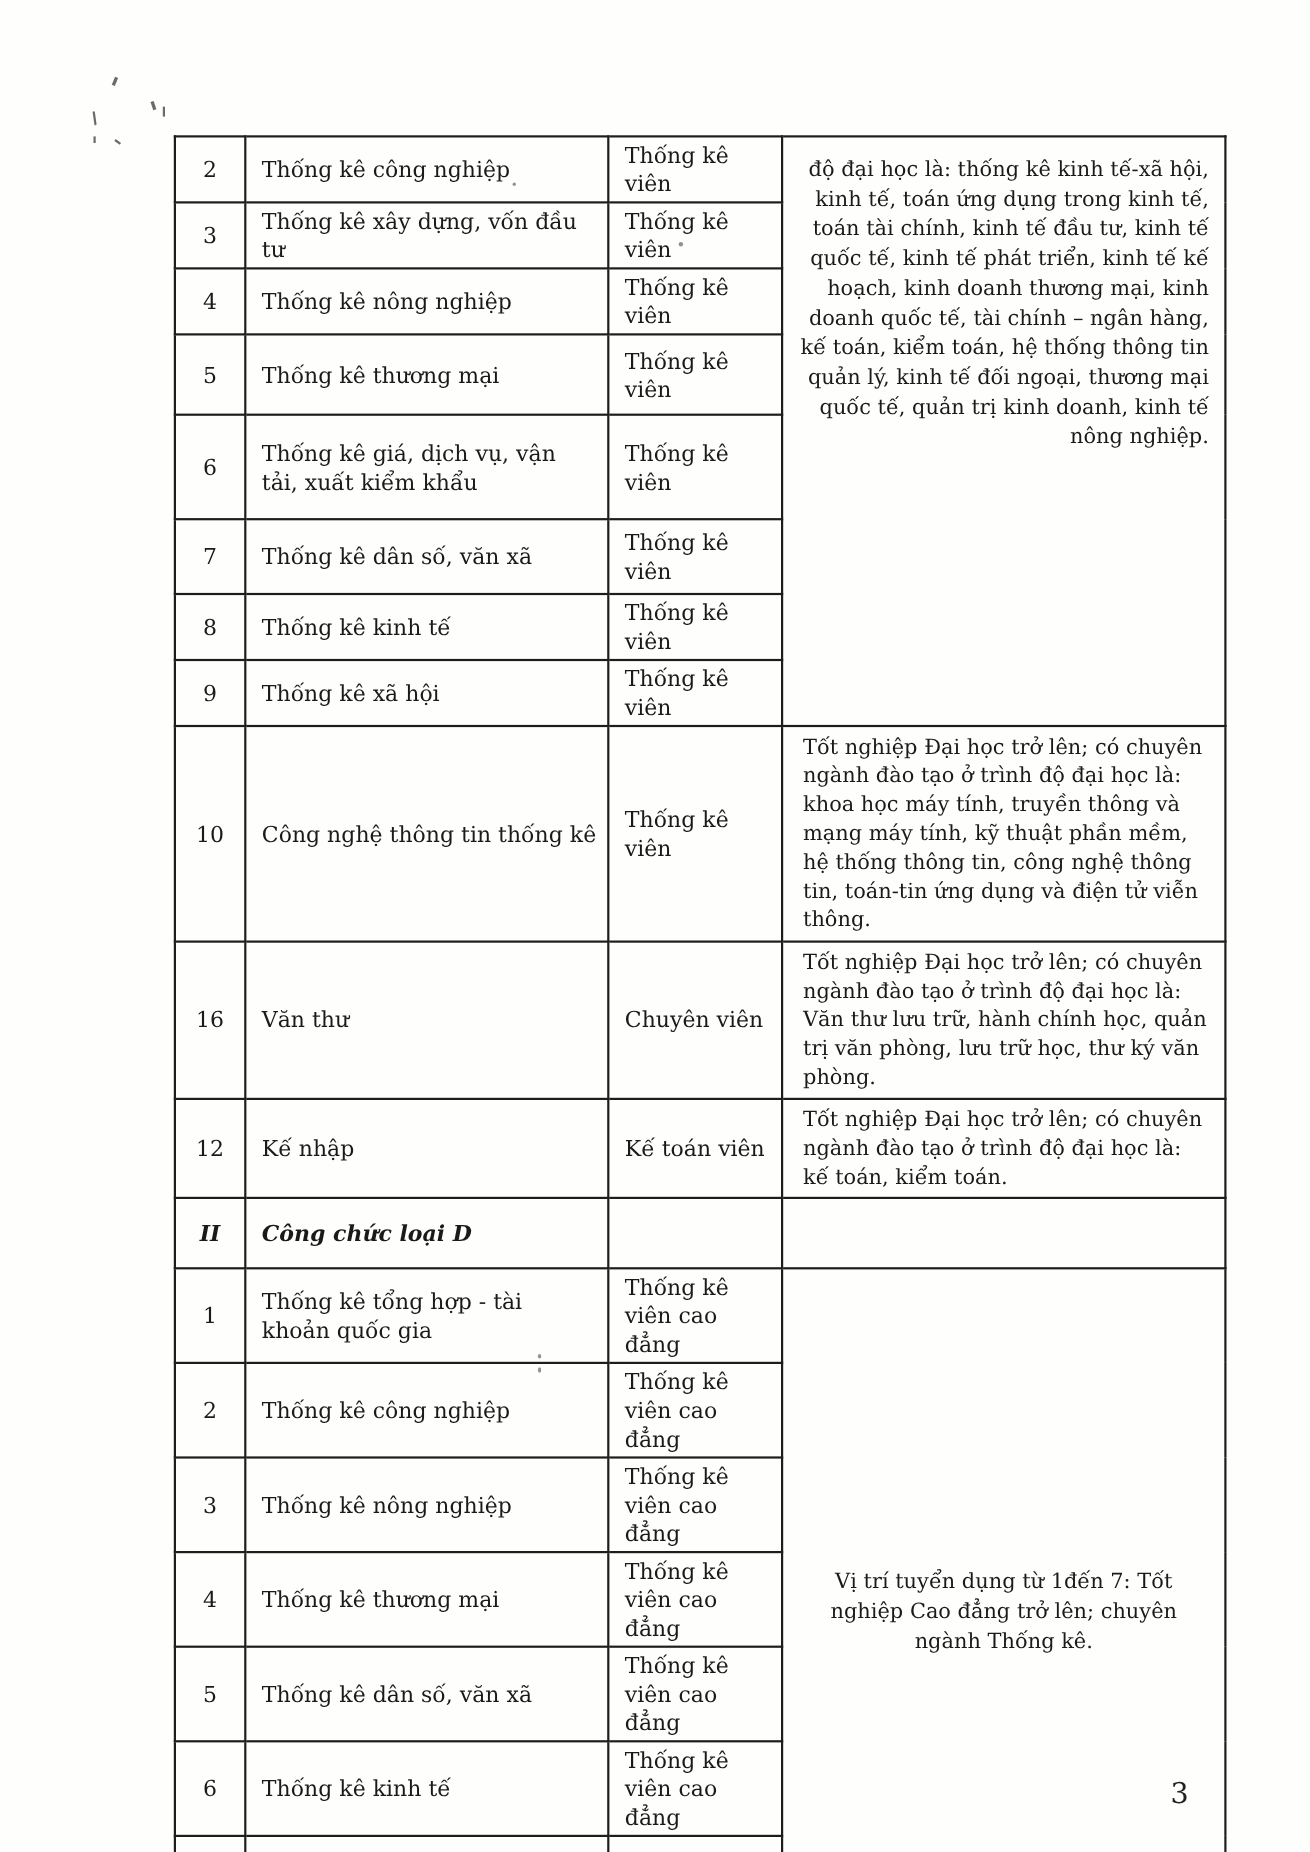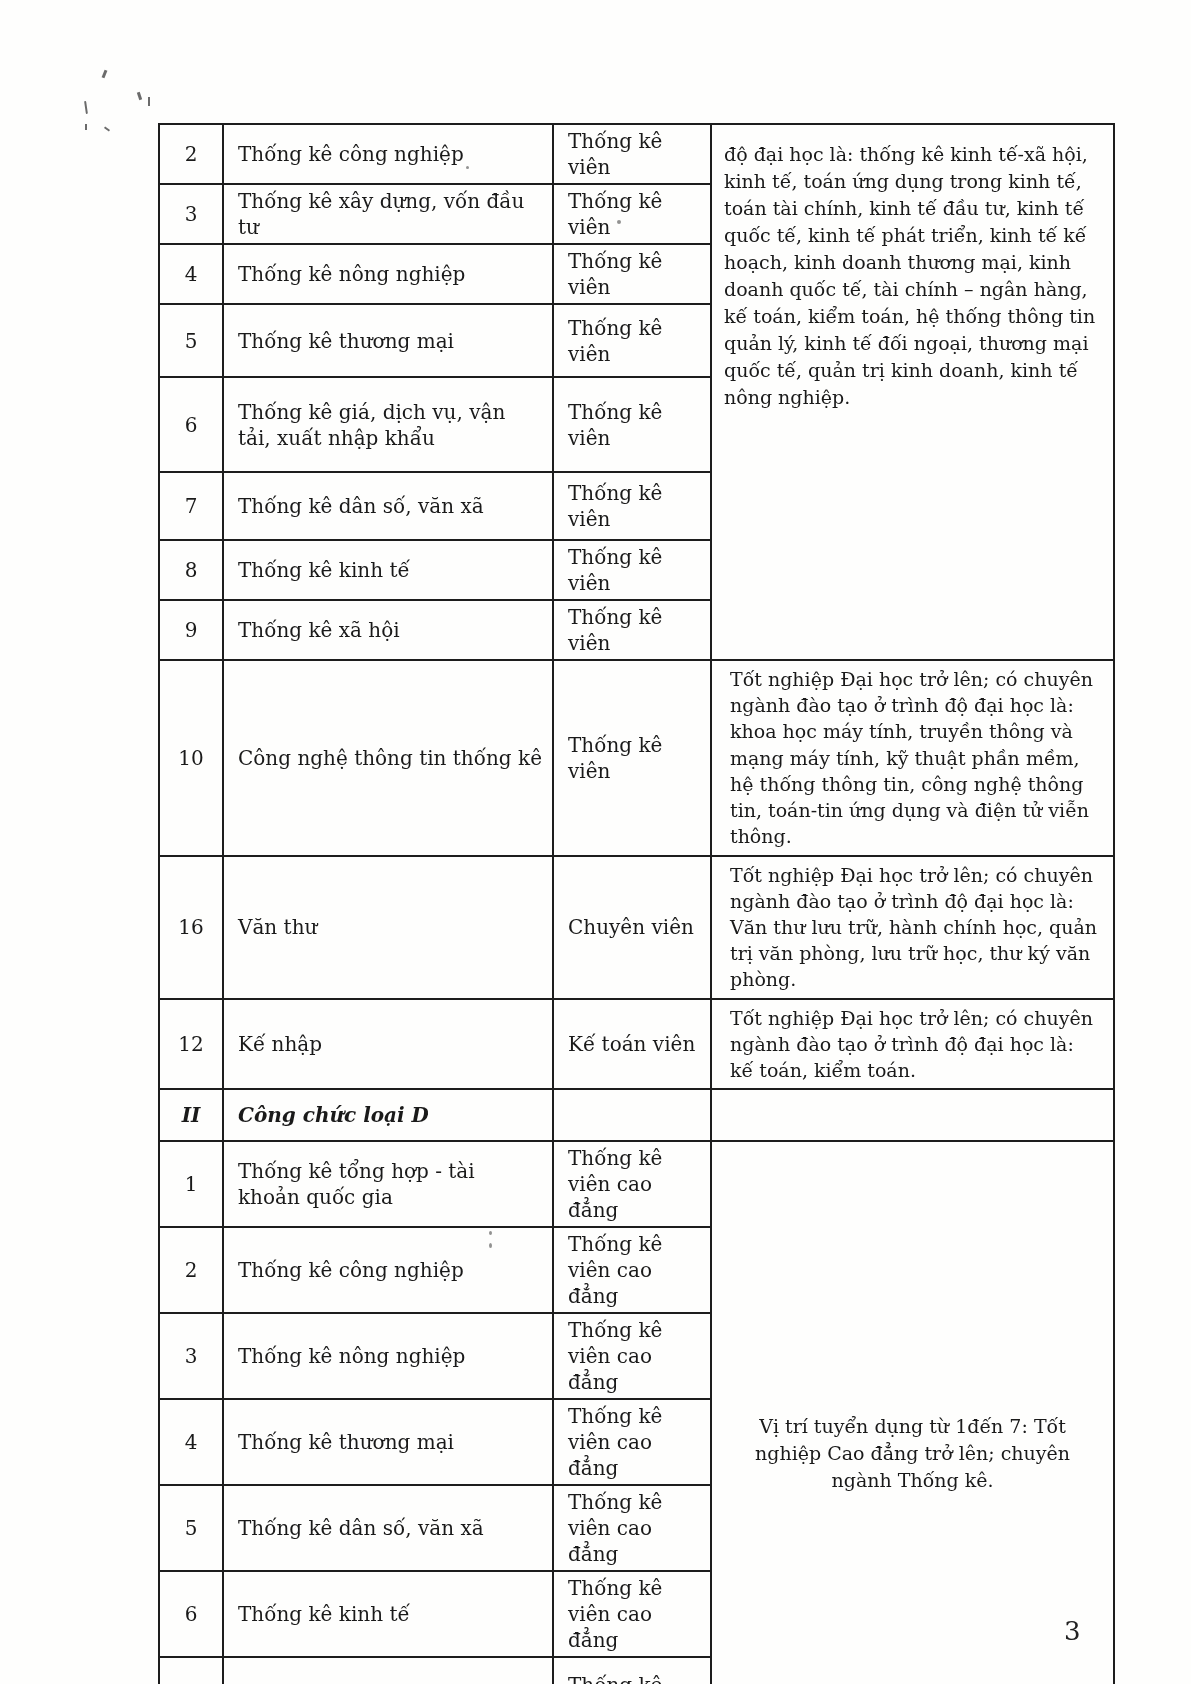--- a/index.html
+++ b/index.html
@@ -23,21 +23,21 @@
     line-height:1.3;
     vertical-align:middle;
     padding:3px 10px 3px 14px;
     word-wrap:break-word;
   }
   td.no{ text-align:center; padding:3px 2px; }
   td.pos{ }
   td.title{ }
   td.req-merged-top{
     vertical-align:top;
-    text-align:left;
+    text-align:right;
     font-size:19px;
     line-height:1.42;
     padding:16px 14px 8px 12px;
   }
   td.req{
     font-size:19px;
     line-height:1.38;
     padding:5px 10px 5px 18px;
   }
   td.req-merged-center{
@@ -112,21 +112,21 @@
         <td class="pos">Thống kê nông nghiệp</td>
         <td class="title">Thống kê viên</td>
       </tr>
       <tr style="height:73px">
         <td class="no">5</td>
         <td class="pos">Thống kê thương mại</td>
         <td class="title">Thống kê viên</td>
       </tr>
       <tr style="height:95px">
         <td class="no">6</td>
-        <td class="pos">Thống kê giá, dịch vụ, vận tải, xuất nhập khẩu</td>
+        <td class="pos">Thống kê giá, dịch vụ, vận tải, xuất kiểm khẩu</td>
         <td class="title">Thống kê viên</td>
       </tr>
       <tr style="height:68px">
         <td class="no">7</td>
         <td class="pos">Thống kê dân số, văn xã</td>
         <td class="title">Thống kê viên</td>
       </tr>
       <tr style="height:58px">
         <td class="no">8</td>
         <td class="pos">Thống kê kinh tế</td>
@@ -152,21 +152,21 @@
         <td class="req">Tốt nghiệp Đại học trở lên; có chuyên ngành đào tạo ở trình độ đại học là: Văn thư lưu trữ, hành chính học, quản trị văn phòng, lưu trữ học, thư ký văn phòng.</td>
       </tr>
 
       <tr style="height:86px">
         <td class="no">12</td>
         <td class="pos">Kế nhập</td>
         <td class="title">Kế toán viên</td>
         <td class="req">Tốt nghiệp Đại học trở lên; có chuyên ngành đào tạo ở trình độ đại học là: kế toán, kiểm toán.</td>
       </tr>
 
-      <tr class="sec-heading" style="height:52px">
+      <tr class="sec-heading" style="height:64px">
         <td class="no">II</td>
         <td class="pos">Công chức loại D</td>
         <td class="title"></td>
         <td class="req"></td>
       </tr>
 
       <tr style="height:84px">
         <td class="no">1</td>
         <td class="pos">Thống kê tổng hợp - tài khoản quốc gia</td>
         <td class="title">Thống kê viên cao đẳng</td>

